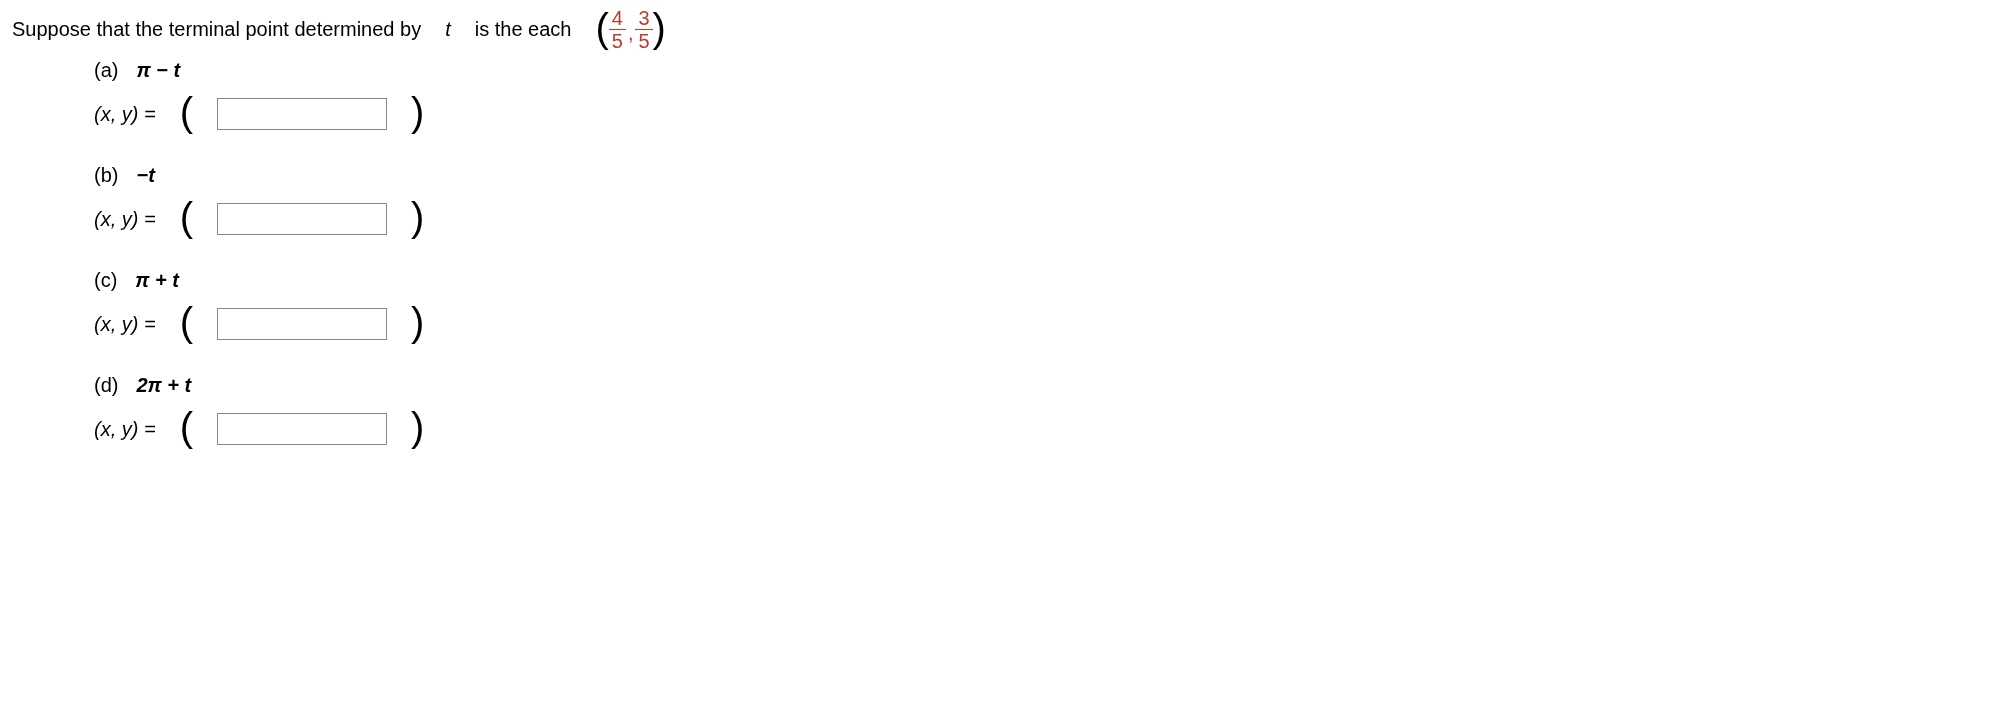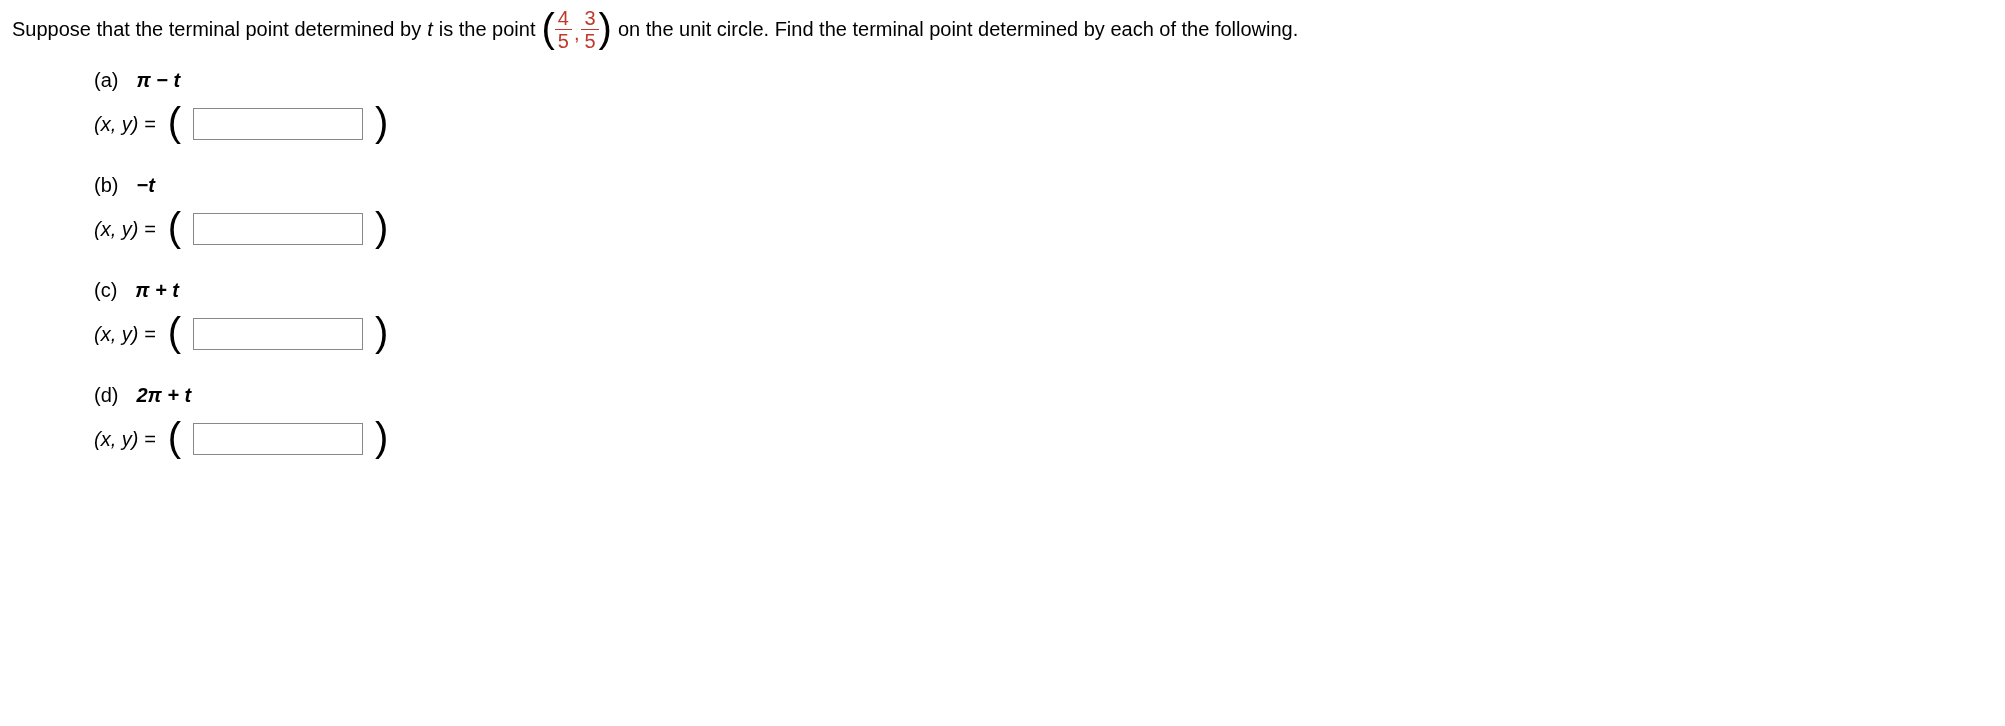--- a/index.html
+++ b/index.html
@@ -11,22 +11,22 @@
     color: #000;
     line-height: 1.35;
   }
   .page {
     padding: 8px 12px 24px 12px;
   }
   .prompt-line {
     display: flex;
     align-items: center;
     flex-wrap: wrap;
-    gap: 6px;
-    margin-bottom: 16px;
+    gap: 24px;
+    margin-bottom: 6px;
   }
   .italic { font-style: italic; }
   .bigparen {
     font-size: 40px;
     line-height: 1;
     color: #000;
     font-weight: 400;
     display: inline-block;
     position: relative;
     top: -2px;
@@ -52,21 +52,21 @@
     display: flex;
     align-items: center;
     gap: 18px;
     margin-bottom: 10px;
   }
   .part-letter {  }
   .part-expr { font-style: italic; font-weight: bold; }
   .answer-row {
     display: flex;
     align-items: center;
-    gap: 12px;
+    gap: 24px;
   }
   .xy-eq { font-style: italic; }
   .box {
     border: 1px solid #888;
     height: 32px;
     width: 170px;
     background: #fff;
     box-sizing: border-box;
     padding: 2px 6px;
     font-family: inherit;
@@ -81,37 +81,36 @@
   }
 </style>
 </head>
 <body>
 
 <div class="page">
 
   <div class="prompt-line">
     <span>Suppose that the terminal point determined by </span>
     <span class="italic">t</span>
-    <span> is the point </span>
+    <span> is the each </span>
 
     <span style="display:inline-flex;align-items:center;gap:0;">
       <span class="bigparen">(</span>
       <span class="frac frac-red">
         <span class="num">4</span>
         <span class="den">5</span>
       </span>
       <span class="comma-sep">,</span>
       <span class="frac frac-red">
         <span class="num">3</span>
         <span class="den">5</span>
       </span>
       <span class="bigparen">)</span>
     </span>
 
-    <span> on the unit circle. Find the terminal point determined by each of the following.</span>
   </div>
 
   <div class="parts">
 
     <div class="part">
       <div class="part-label-row">
         <span class="part-letter">(a)</span>
         <span class="part-expr">π − t</span>
       </div>
       <div class="answer-row">

